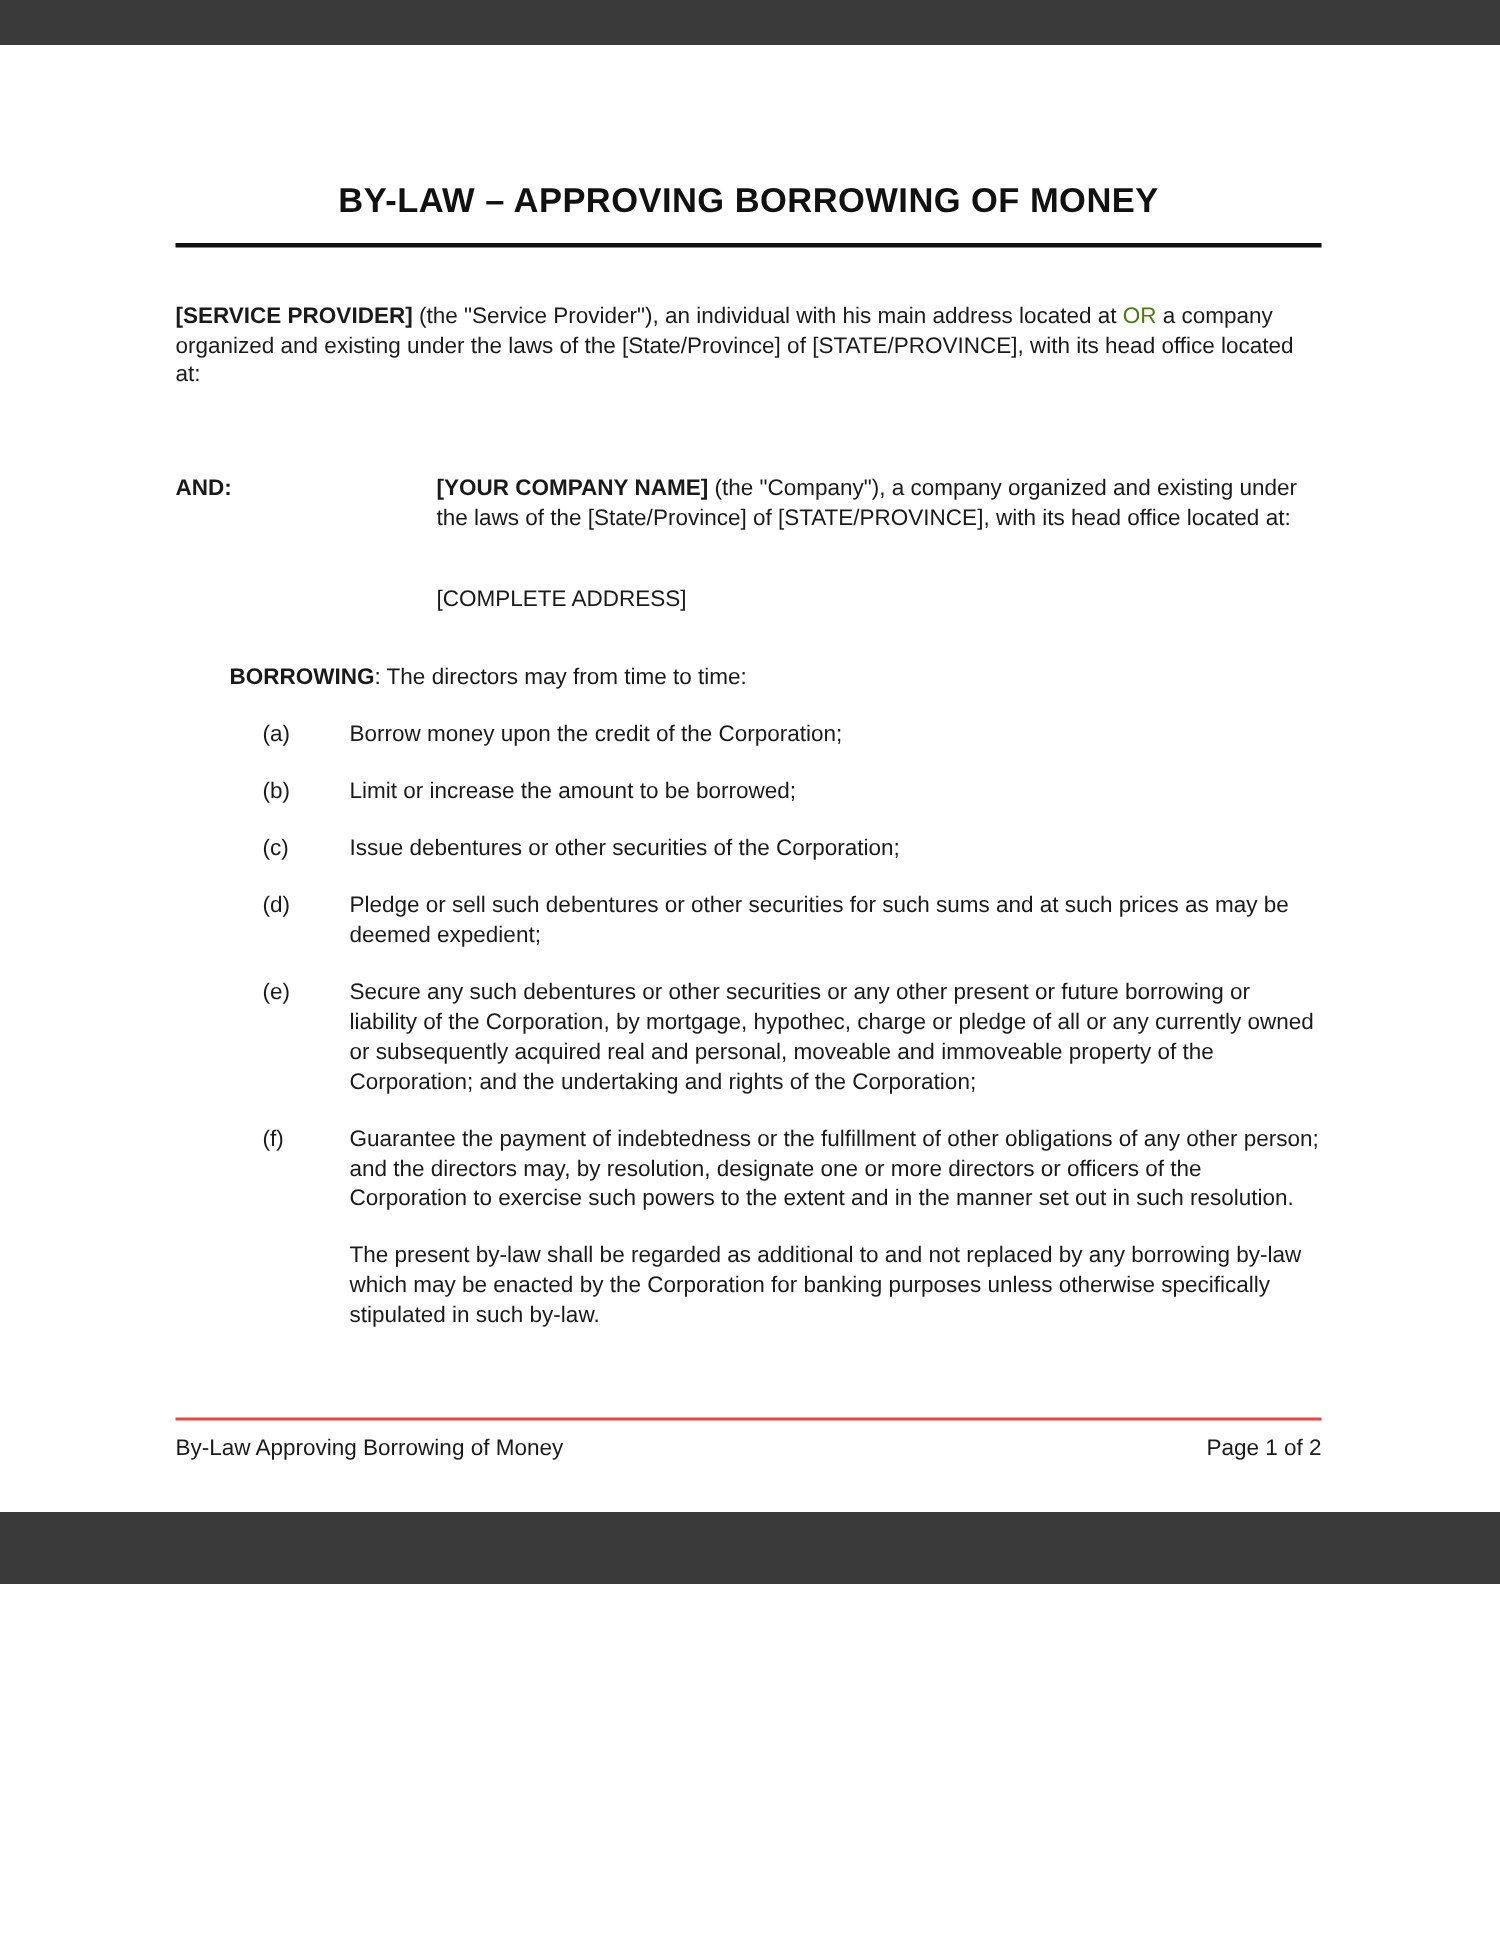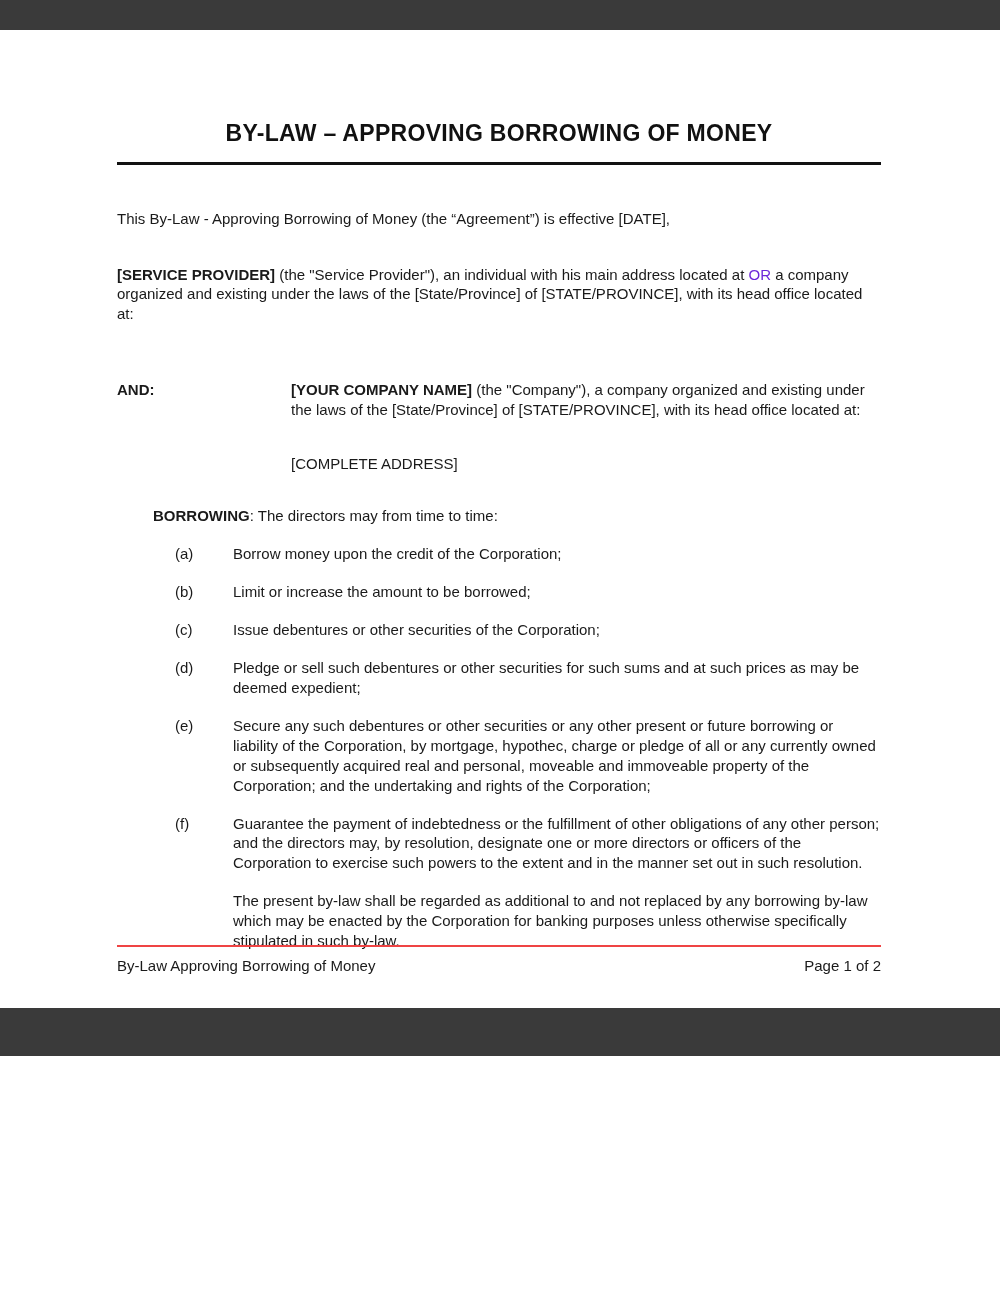--- a/index.html
+++ b/index.html
@@ -65,21 +65,21 @@
   }
   .list-row .marker-col { width: 58px; flex: 0 0 58px; }
   .list-row .item-text { flex: 1; }
 
   .closing {
     margin-left: 116px;
     margin-top: 18px;
   }
 
   .b { font-weight: bold; }
-  .muted { color: #6d28d9; }
+  .muted { color: #4d7c0f; }
 
   .footer {
     position: absolute;
     left: 117px;
     right: 119px;
     bottom: 32px;
     border-top: 2px solid #ef4444;
     padding-top: 9px;
     display: flex;
     justify-content: space-between;
@@ -89,21 +89,20 @@
 </head>
 <body>
 
 <div class="chrome-bar top"></div>
 
 <div class="page">
 
   <h1 class="doc-title">BY-LAW – APPROVING BORROWING OF MONEY</h1>
   <hr class="title-rule">
 
-  <p class="intro">This By-Law - Approving Borrowing of Money (the “Agreement”) is effective [DATE],</p>
 
   <div class="hang-row between-row">
     <div class="text-col">
       <span class="b">[SERVICE PROVIDER]</span><span> (the "Service Provider"), an individual with his main address located at </span><span class="muted">OR</span><span> a company organized and existing under the laws of the [State/Province] of [STATE/PROVINCE], with its head office located at:</span>
     </div>
   </div>
 
   <div class="hang-row and-row">
     <div class="label-col">AND:</div>
     <div class="text-col">

